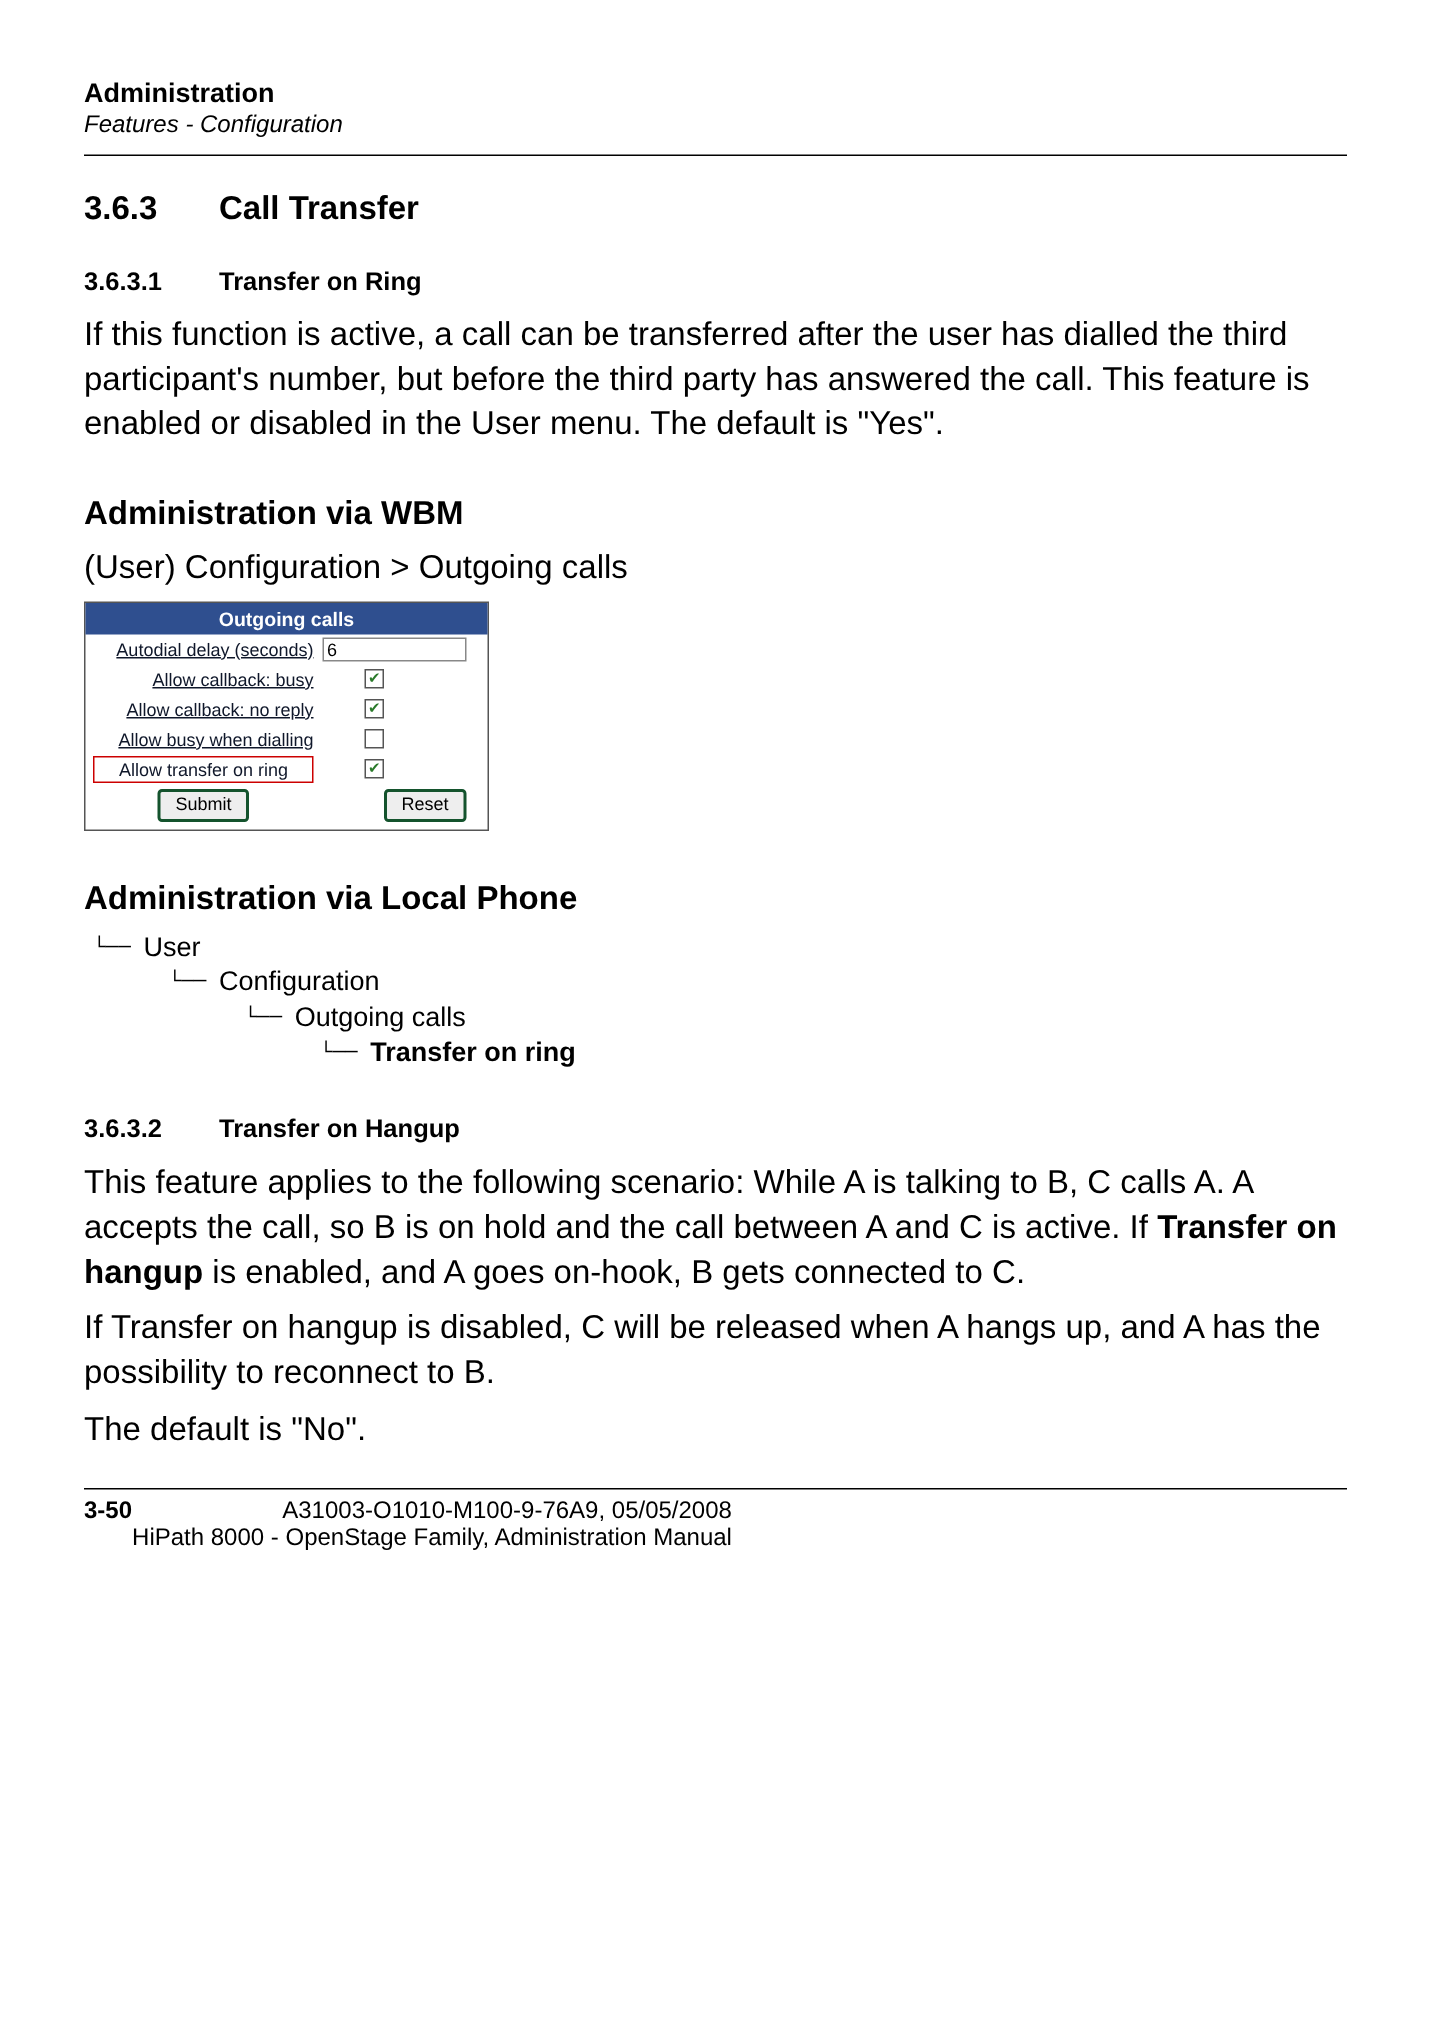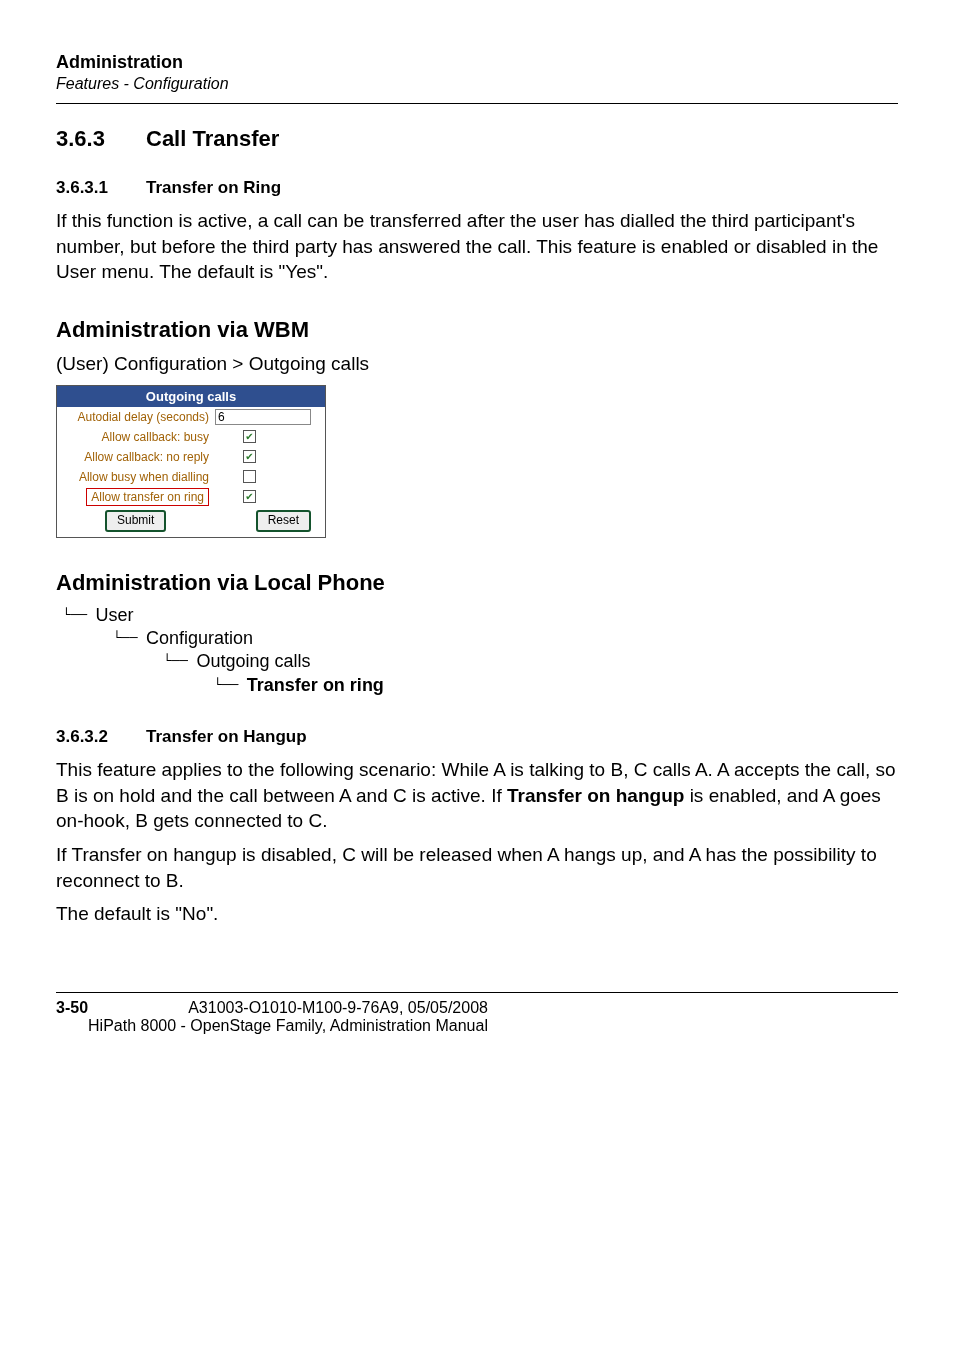--- a/index.html
+++ b/index.html
@@ -41,21 +41,21 @@
   .subsec-row {
     display: flex;
     align-items: baseline;
     font-size: 17px;
     font-weight: bold;
     margin-top: 26px;
     margin-bottom: 10px;
   }
   .subsec-num { width: 90px; }
   .body-p {
-    font-size: 19px;
+    font-size: 22px;
     line-height: 1.35;
     margin: 8px 0;
   }
   .bold { font-weight: bold; }
   .body-h {
     font-size: 22px;
     font-weight: bold;
     margin-top: 32px;
     margin-bottom: 8px;
   }
@@ -77,21 +77,22 @@
   }
   .shot-row {
     display: flex;
     align-items: center;
     height: 20px;
   }
   .shot-label {
     width: 152px;
     text-align: right;
     padding-right: 6px;
-    color: #a16207;
+    color: #0f172a;
+    text-decoration: underline;
   }
   .shot-cell {
     width: 110px;
     display: flex;
     align-items: center;
   }
   .shot-input {
     width: 96px;
     height: 16px;
     border: 1px solid #888;
@@ -105,21 +106,21 @@
     border: 1px solid #555;
     box-sizing: border-box;
     font-size: 10px;
     line-height: 11px;
     text-align: center;
     color: #2a7a2a;
     margin-left: 28px;
   }
   .hl-label {
     border: 1px solid #c00;
-    padding: 0 4px;
+    padding: 0 16px;
     display: inline-block;
     line-height: 16px;
     text-align: right;
   }
   .btnrow {
     display: flex;
     justify-content: space-between;
     padding: 3px 6px 5px 6px;
   }
   .btn {

